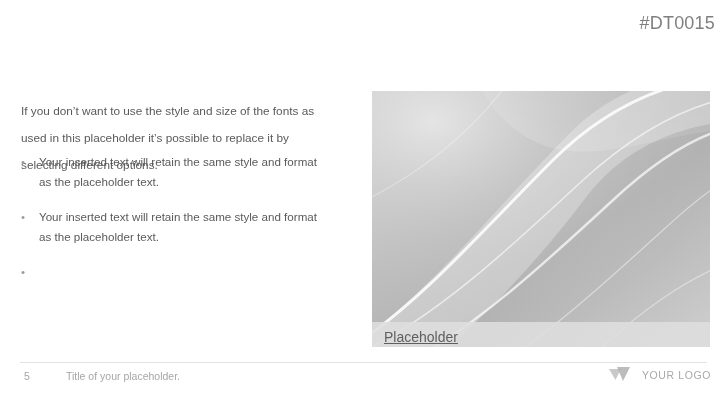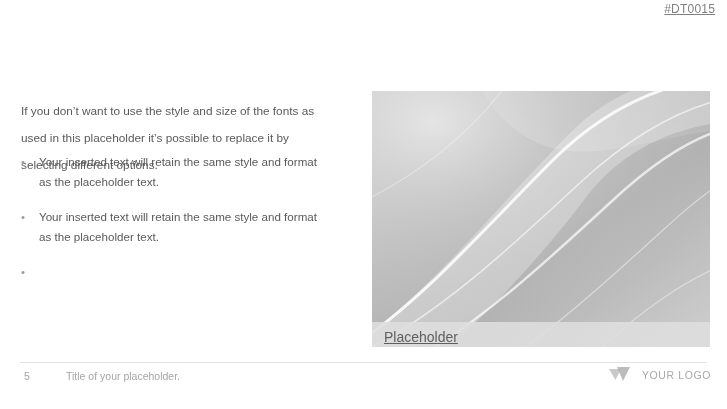--- a/index.html
+++ b/index.html
@@ -14,26 +14,25 @@
     position: relative;
     width: 727px;
     height: 409px;
     background: #ffffff;
     overflow: hidden;
   }
 
   
   .doc-code {
     position: absolute;
-    top: 2px;
+    top: 13px;
     right: 12px;
-    font-size: 12px;
+    font-size: 18px;
     color: #808080;
     letter-spacing: 0.2px;
-    text-decoration: underline;
   }
 
   
   .title {
     position: absolute;
     left: 20px;
     top: 18px;
     font-size: 23px;
     color: #595959;
     font-weight: normal;

